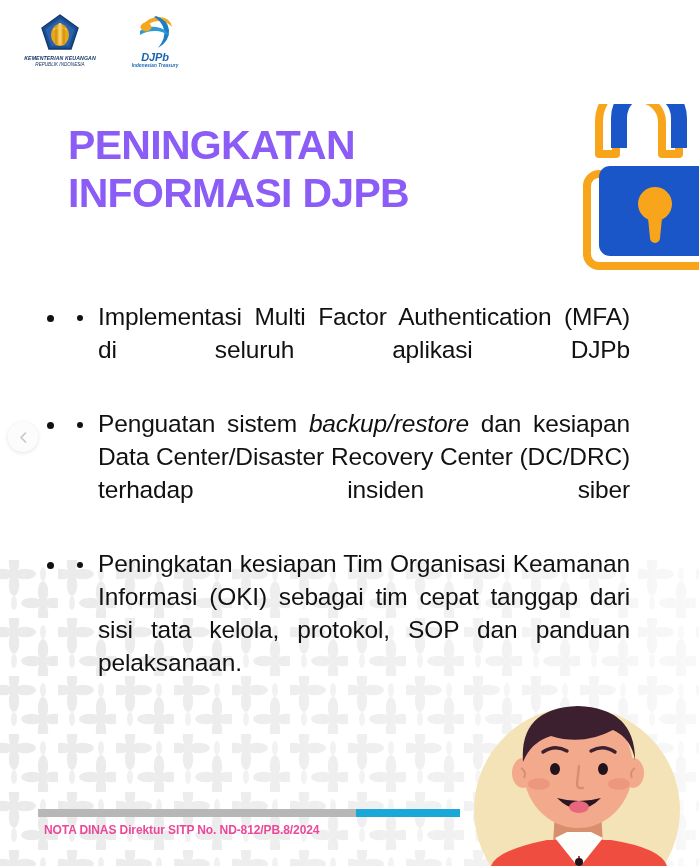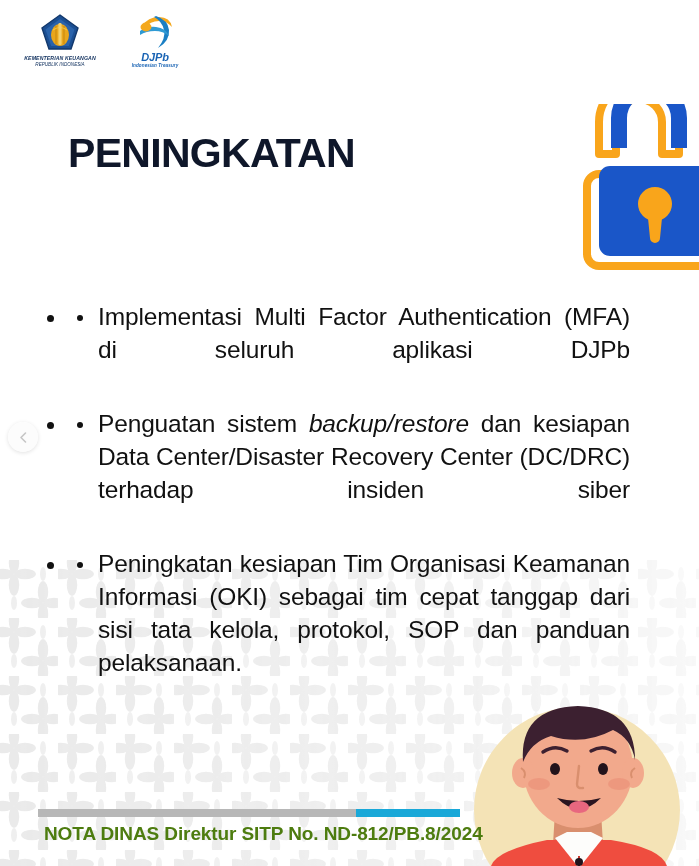--- a/index.html
+++ b/index.html
@@ -78,23 +78,22 @@
   
   .headline {
     position: absolute;
     left: 68px; top: 122px;
     width: 520px;
     z-index: 4;
     font-size: 41px;
     font-weight: bold;
     line-height: 1.16;
     letter-spacing: -0.7px;
-    color: #0f172a;
+    color: #8b5cf6;
     text-transform: uppercase;
-    margin-top: 8px;
   }
   .headline .hl-line { display: block; white-space: nowrap; }
 
   
   .body-list {
     position: absolute;
     left: 68px; top: 300px;
     width: 562px;
     z-index: 4;
     color: #111111;
@@ -145,23 +144,23 @@
     z-index: 3;
     display: flex;
   }
   .rule-gray { height: 100%; background: #b7b7b7; }
   .rule-blue { height: 100%; background: #19a8d8; }
 
   .footnote {
     position: absolute;
     left: 44px; top: 823px;
     z-index: 4;
-    font-size: 19px;
+    font-size: 12px;
     font-weight: bold;
-    color: #4d7c0f;
+    color: #ec4899;
     letter-spacing: -.1px;
   }
 
   
   .carousel-prev {
     position: absolute;
     left: 8px; top: 422px;
     width: 30px; height: 30px;
     border-radius: 50%;
     background: rgba(252,252,252,.92);
@@ -250,20 +249,21 @@
       <path d="M34 14 a38 38 0 0 1 76 0 l0 30 l-16 0 l0 -30 a22 22 0 0 0 -44 0 l0 30 l-16 0 Z" fill="#1a56c8"></path>
       <rect x="22" y="62" width="124" height="90" rx="11" fill="#1a56c8"></rect>
 
       <circle cx="78" cy="100" r="17" fill="#f9a51b"></circle>
       <path d="M70 104 l16 0 l-3 30 a5 5 0 0 1 -10 0 Z" fill="#f9a51b"></path>
     </svg>
   </div>
 
   <div class="headline">
     <span class="hl-line">PENINGKATAN</span>
+    <span class="hl-line">INFORMASI DJPB</span>
   </div>
 
   <ul class="body-list" id="bullet-list">
     <li class="bullet-item"><span class="txt">Implementasi Multi Factor Authentication (MFA) di seluruh aplikasi DJPb</span></li>
     <li class="bullet-item"><span class="txt">Penguatan sistem </span><span class="txt ital">backup/restore</span><span class="txt"> dan kesiapan Data Center/Disaster Recovery Center (DC/DRC) terhadap insiden siber</span></li>
     <li class="bullet-item"><span class="txt">Peningkatan kesiapan Tim Organisasi Keamanan Informasi (OKI) sebagai tim cepat tanggap dari sisi tata kelola, protokol, SOP dan panduan pelaksanaan.</span></li>
   </ul>
 
   <div class="character">
     <svg width="240" height="176" viewBox="0 0 240 176" xmlns="http://www.w3.org/2000/svg">

